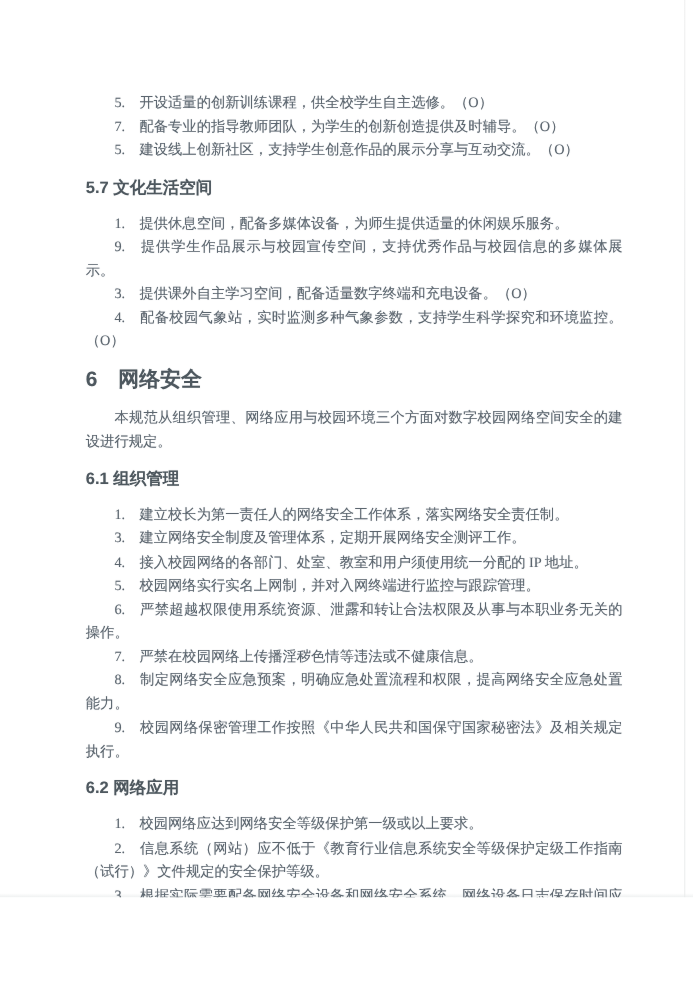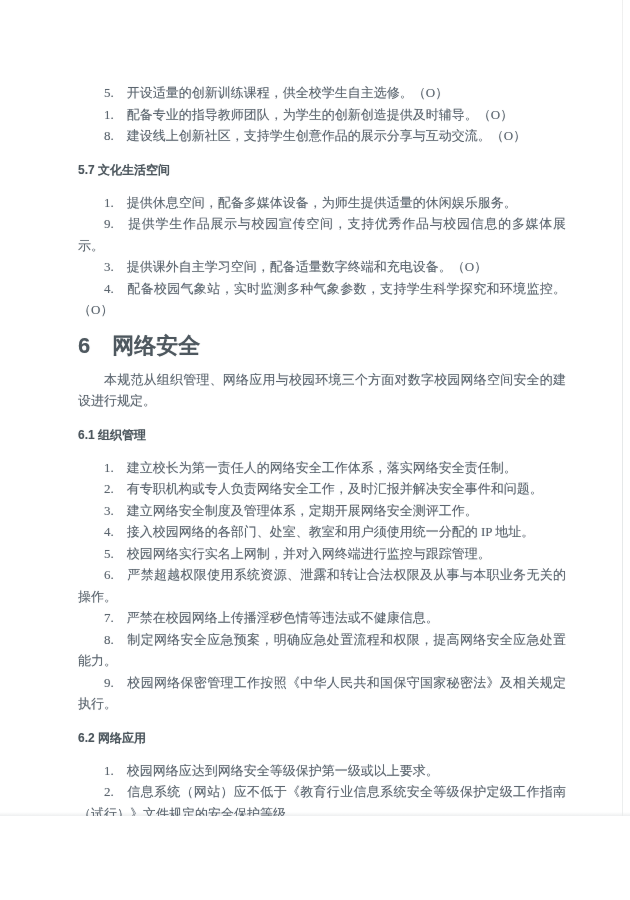--- a/index.html
+++ b/index.html
@@ -52,26 +52,26 @@
     text-align: justify;
   }
   .blk-h1, .blk-h2 {
     font-family: "Liberation Sans", "DejaVu Sans", sans-serif;
     font-weight: bold;
     color: #4e585f;
     text-indent: 0;
     text-shadow: 0 0 1px rgba(78,88,95,0.35);
   }
   .blk-h1 {
-    font-size: 22px;
+    font-size: 19px;
     line-height: 22px;
     margin: 14px 0 12px 0;
   }
   .blk-h2 {
-    font-size: 12px;
+    font-size: 15px;
     line-height: 21px;
     margin: 13px 0 11px 0;
   }
   .page-number {
     position: absolute;
     top: 829px;
     left: 78px;
     width: 460px;
     text-align: left;
     font-family: Liberation Mono, monospace;
@@ -93,43 +93,42 @@
   }
 </style>
 </head>
 <body>
 
 <div class="page">
   <div class="content">
 
       <p class="blk-li">5.　开设适量的创新训练课程，供全校学生自主选修。（O）</p>
 
-      <p class="blk-li">1.　配备专业的指导教师团队，为学生的创新创造提供及时辅导。（O）</p>
+      <p class="blk-li">7.　配备专业的指导教师团队，为学生的创新创造提供及时辅导。（O）</p>
 
-      <p class="blk-li">8.　建设线上创新社区，支持学生创意作品的展示分享与互动交流。（O）</p>
+      <p class="blk-li">5.　建设线上创新社区，支持学生创意作品的展示分享与互动交流。（O）</p>
 
       <p class="blk-h2">5.7 文化生活空间</p>
 
       <p class="blk-li">1.　提供休息空间，配备多媒体设备，为师生提供适量的休闲娱乐服务。</p>
 
       <p class="blk-li">9.　提供学生作品展示与校园宣传空间，支持优秀作品与校园信息的多媒体展示。</p>
 
       <p class="blk-li">3.　提供课外自主学习空间，配备适量数字终端和充电设备。（O）</p>
 
       <p class="blk-li">4.　配备校园气象站，实时监测多种气象参数，支持学生科学探究和环境监控。（O）</p>
 
       <p class="blk-h1">6　网络安全</p>
 
       <p class="blk-p">本规范从组织管理、网络应用与校园环境三个方面对数字校园网络空间安全的建设进行规定。</p>
 
       <p class="blk-h2">6.1 组织管理</p>
 
       <p class="blk-li">1.　建立校长为第一责任人的网络安全工作体系，落实网络安全责任制。</p>
 
-      <p class="blk-li">2.　有专职机构或专人负责网络安全工作，及时汇报并解决安全事件和问题。</p>
 
       <p class="blk-li">3.　建立网络安全制度及管理体系，定期开展网络安全测评工作。</p>
 
       <p class="blk-li">4.　接入校园网络的各部门、处室、教室和用户须使用统一分配的 IP 地址。</p>
 
       <p class="blk-li">5.　校园网络实行实名上网制，并对入网终端进行监控与跟踪管理。</p>
 
       <p class="blk-li">6.　严禁超越权限使用系统资源、泄露和转让合法权限及从事与本职业务无关的操作。</p>
 
       <p class="blk-li">7.　严禁在校园网络上传播淫秽色情等违法或不健康信息。</p>

